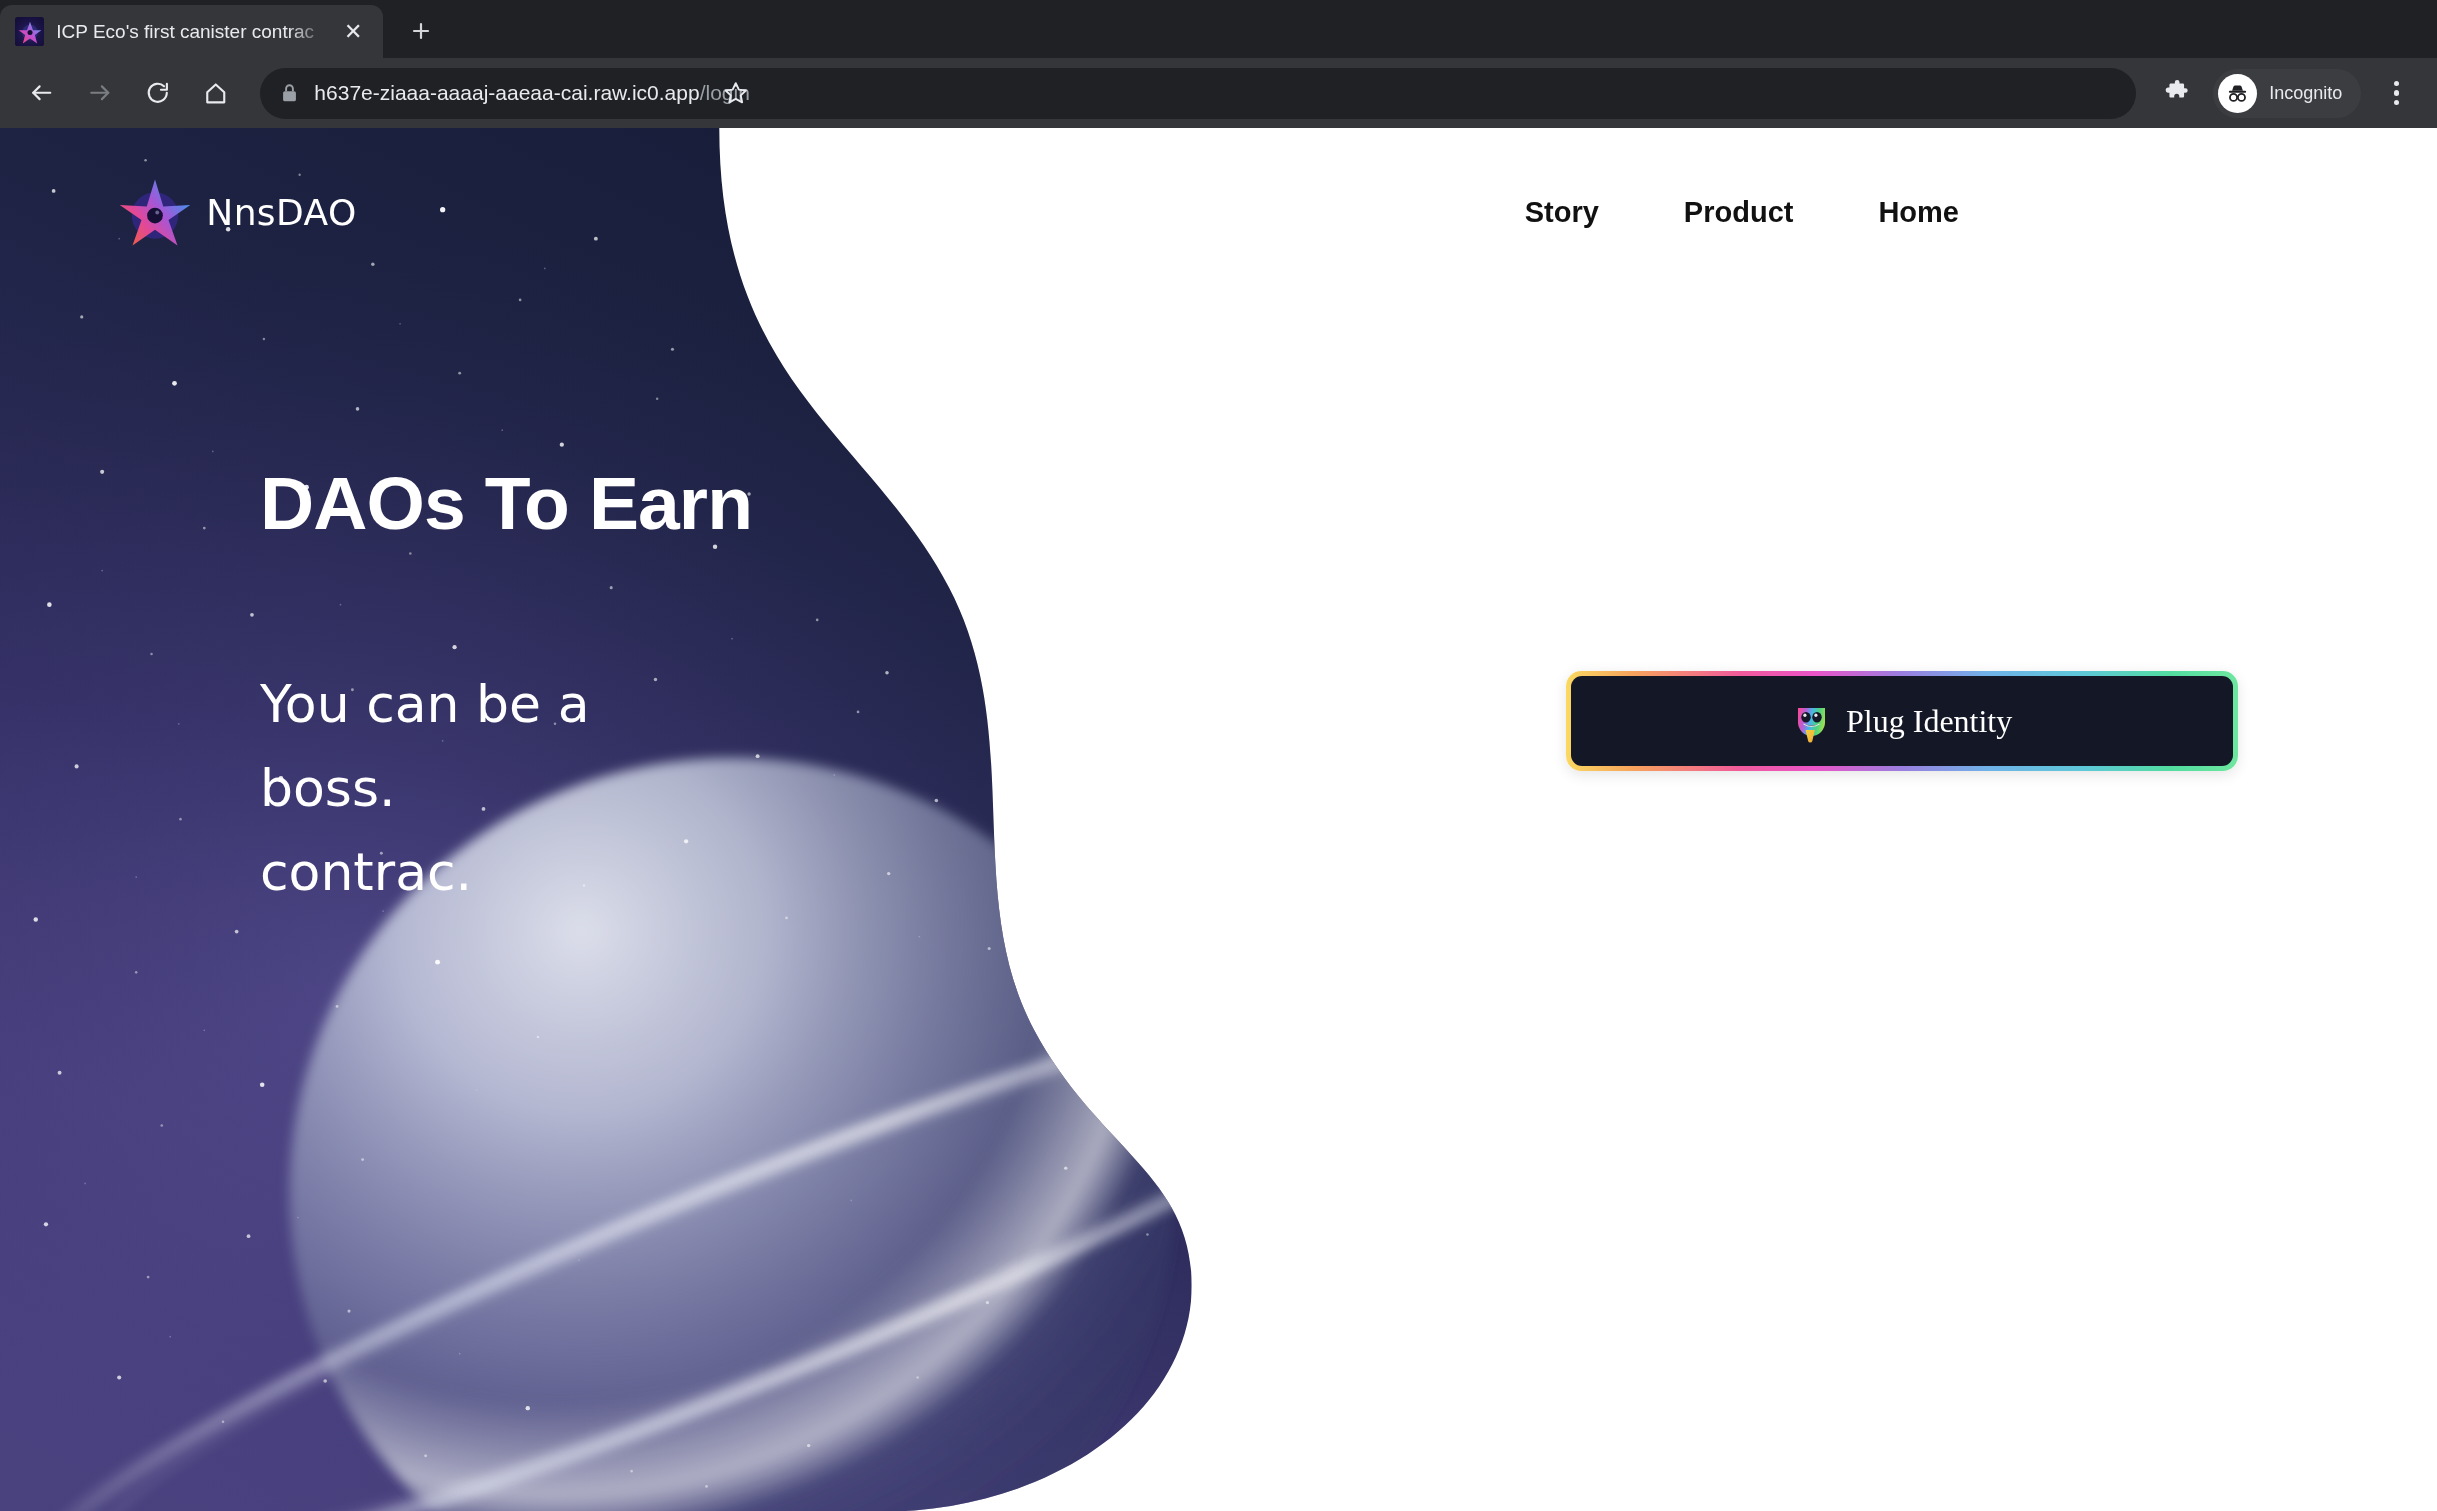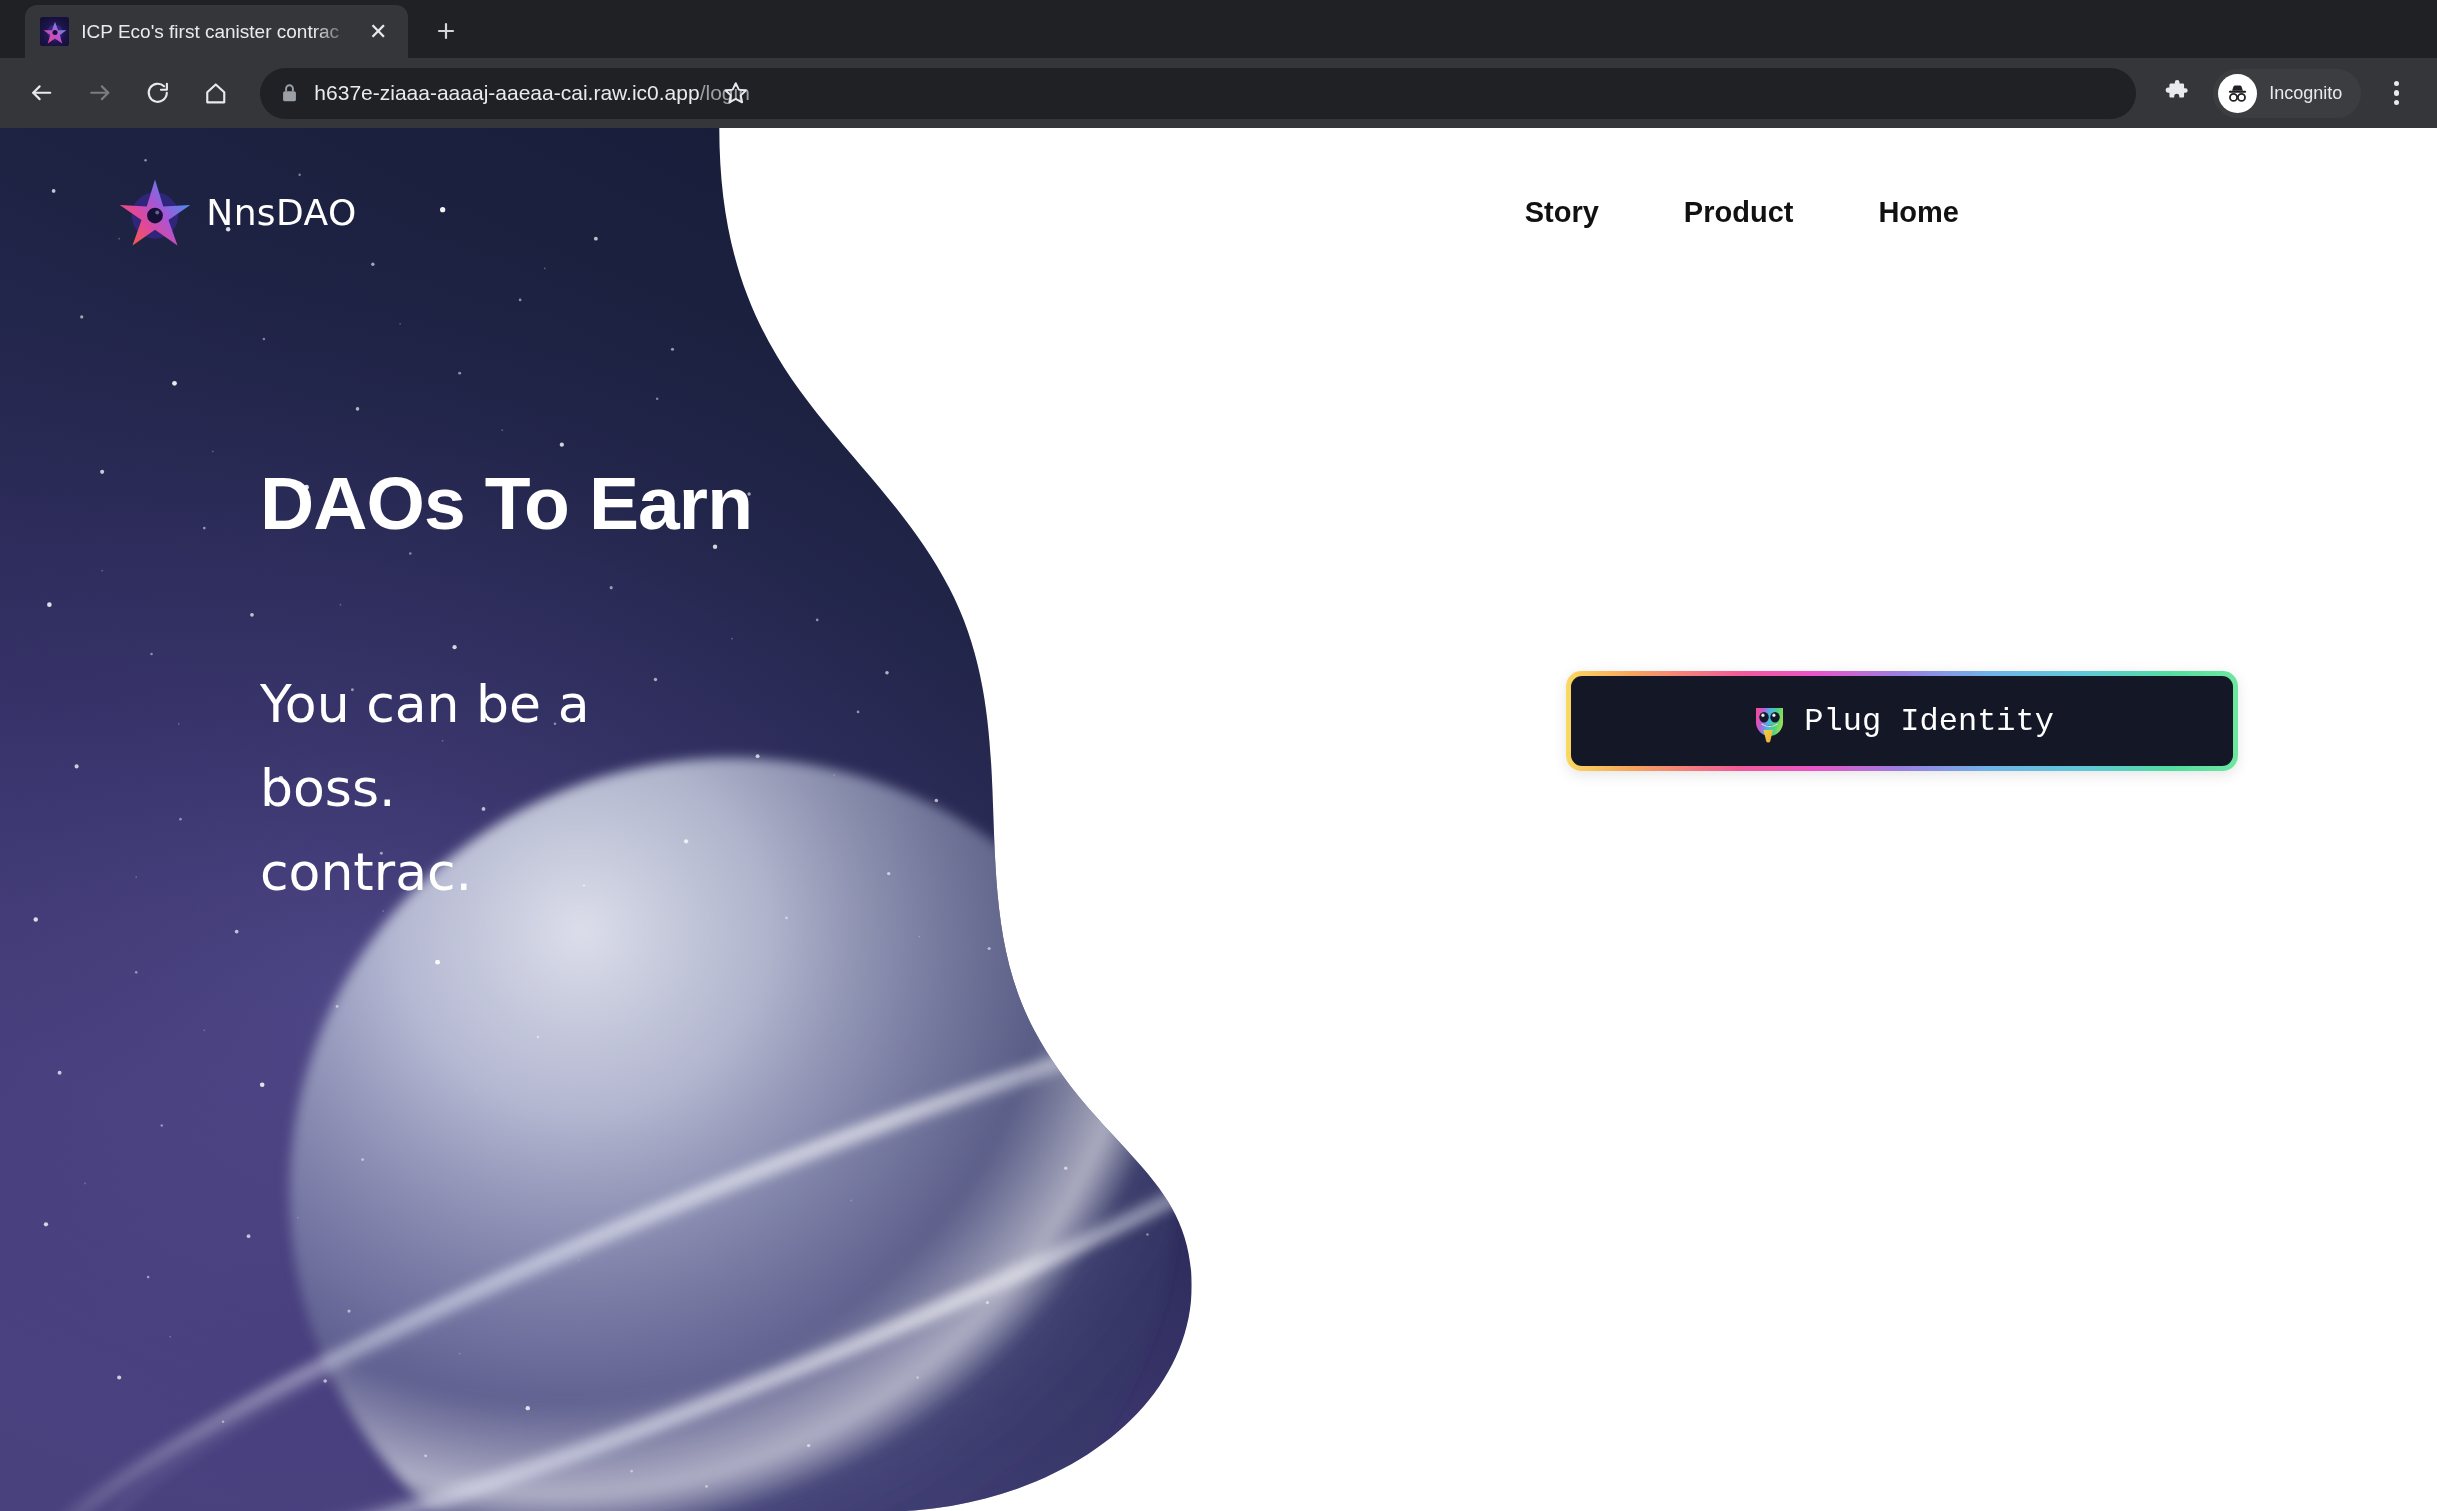--- a/index.html
+++ b/index.html
@@ -9,21 +9,21 @@
     overflow: hidden;
     background: #202124;
     font-family: "Liberation Sans", sans-serif;
   }
 
   
   .browser { width: 2438px; height: 1512px; position: relative; }
 
   .tabstrip {
     height: 58px; background: #202124;
-    display: flex; align-items: flex-end; padding-left: 25px;
+    display: flex; align-items: flex-end; padding-left: 0;
     position: relative;
   }
   .tab {
     display: flex; align-items: center;
     height: 53px; width: 383px;
     background: #35363a;
     border-radius: 12px 12px 0 0;
     padding: 0 15.3px;
     gap: 12px;
     position: relative;
@@ -180,21 +180,21 @@
     box-shadow: 0 3.4px 13.6px rgba(0,0,0,0.10);
   }
   .btn-plug {
     width: 100%; height: 100%; border-radius: 11px;
     background: #131726; border: none;
     display: flex; align-items: center; justify-content: center; gap: 15.3px;
     cursor: pointer;
   }
   .btn-plug .label {
     color: #ffffff; font-size: 32px;
-    font-family: Liberation Mono, monospace;
+    font-family: Liberation Serif, serif;
   }
   .plug-icon { width: 39px; height: 48px; flex: 0 0 39px; }
 </style>
 </head>
 <body>
 
 <div class="browser">
 
   <div class="tabstrip">
     <div class="tab">

